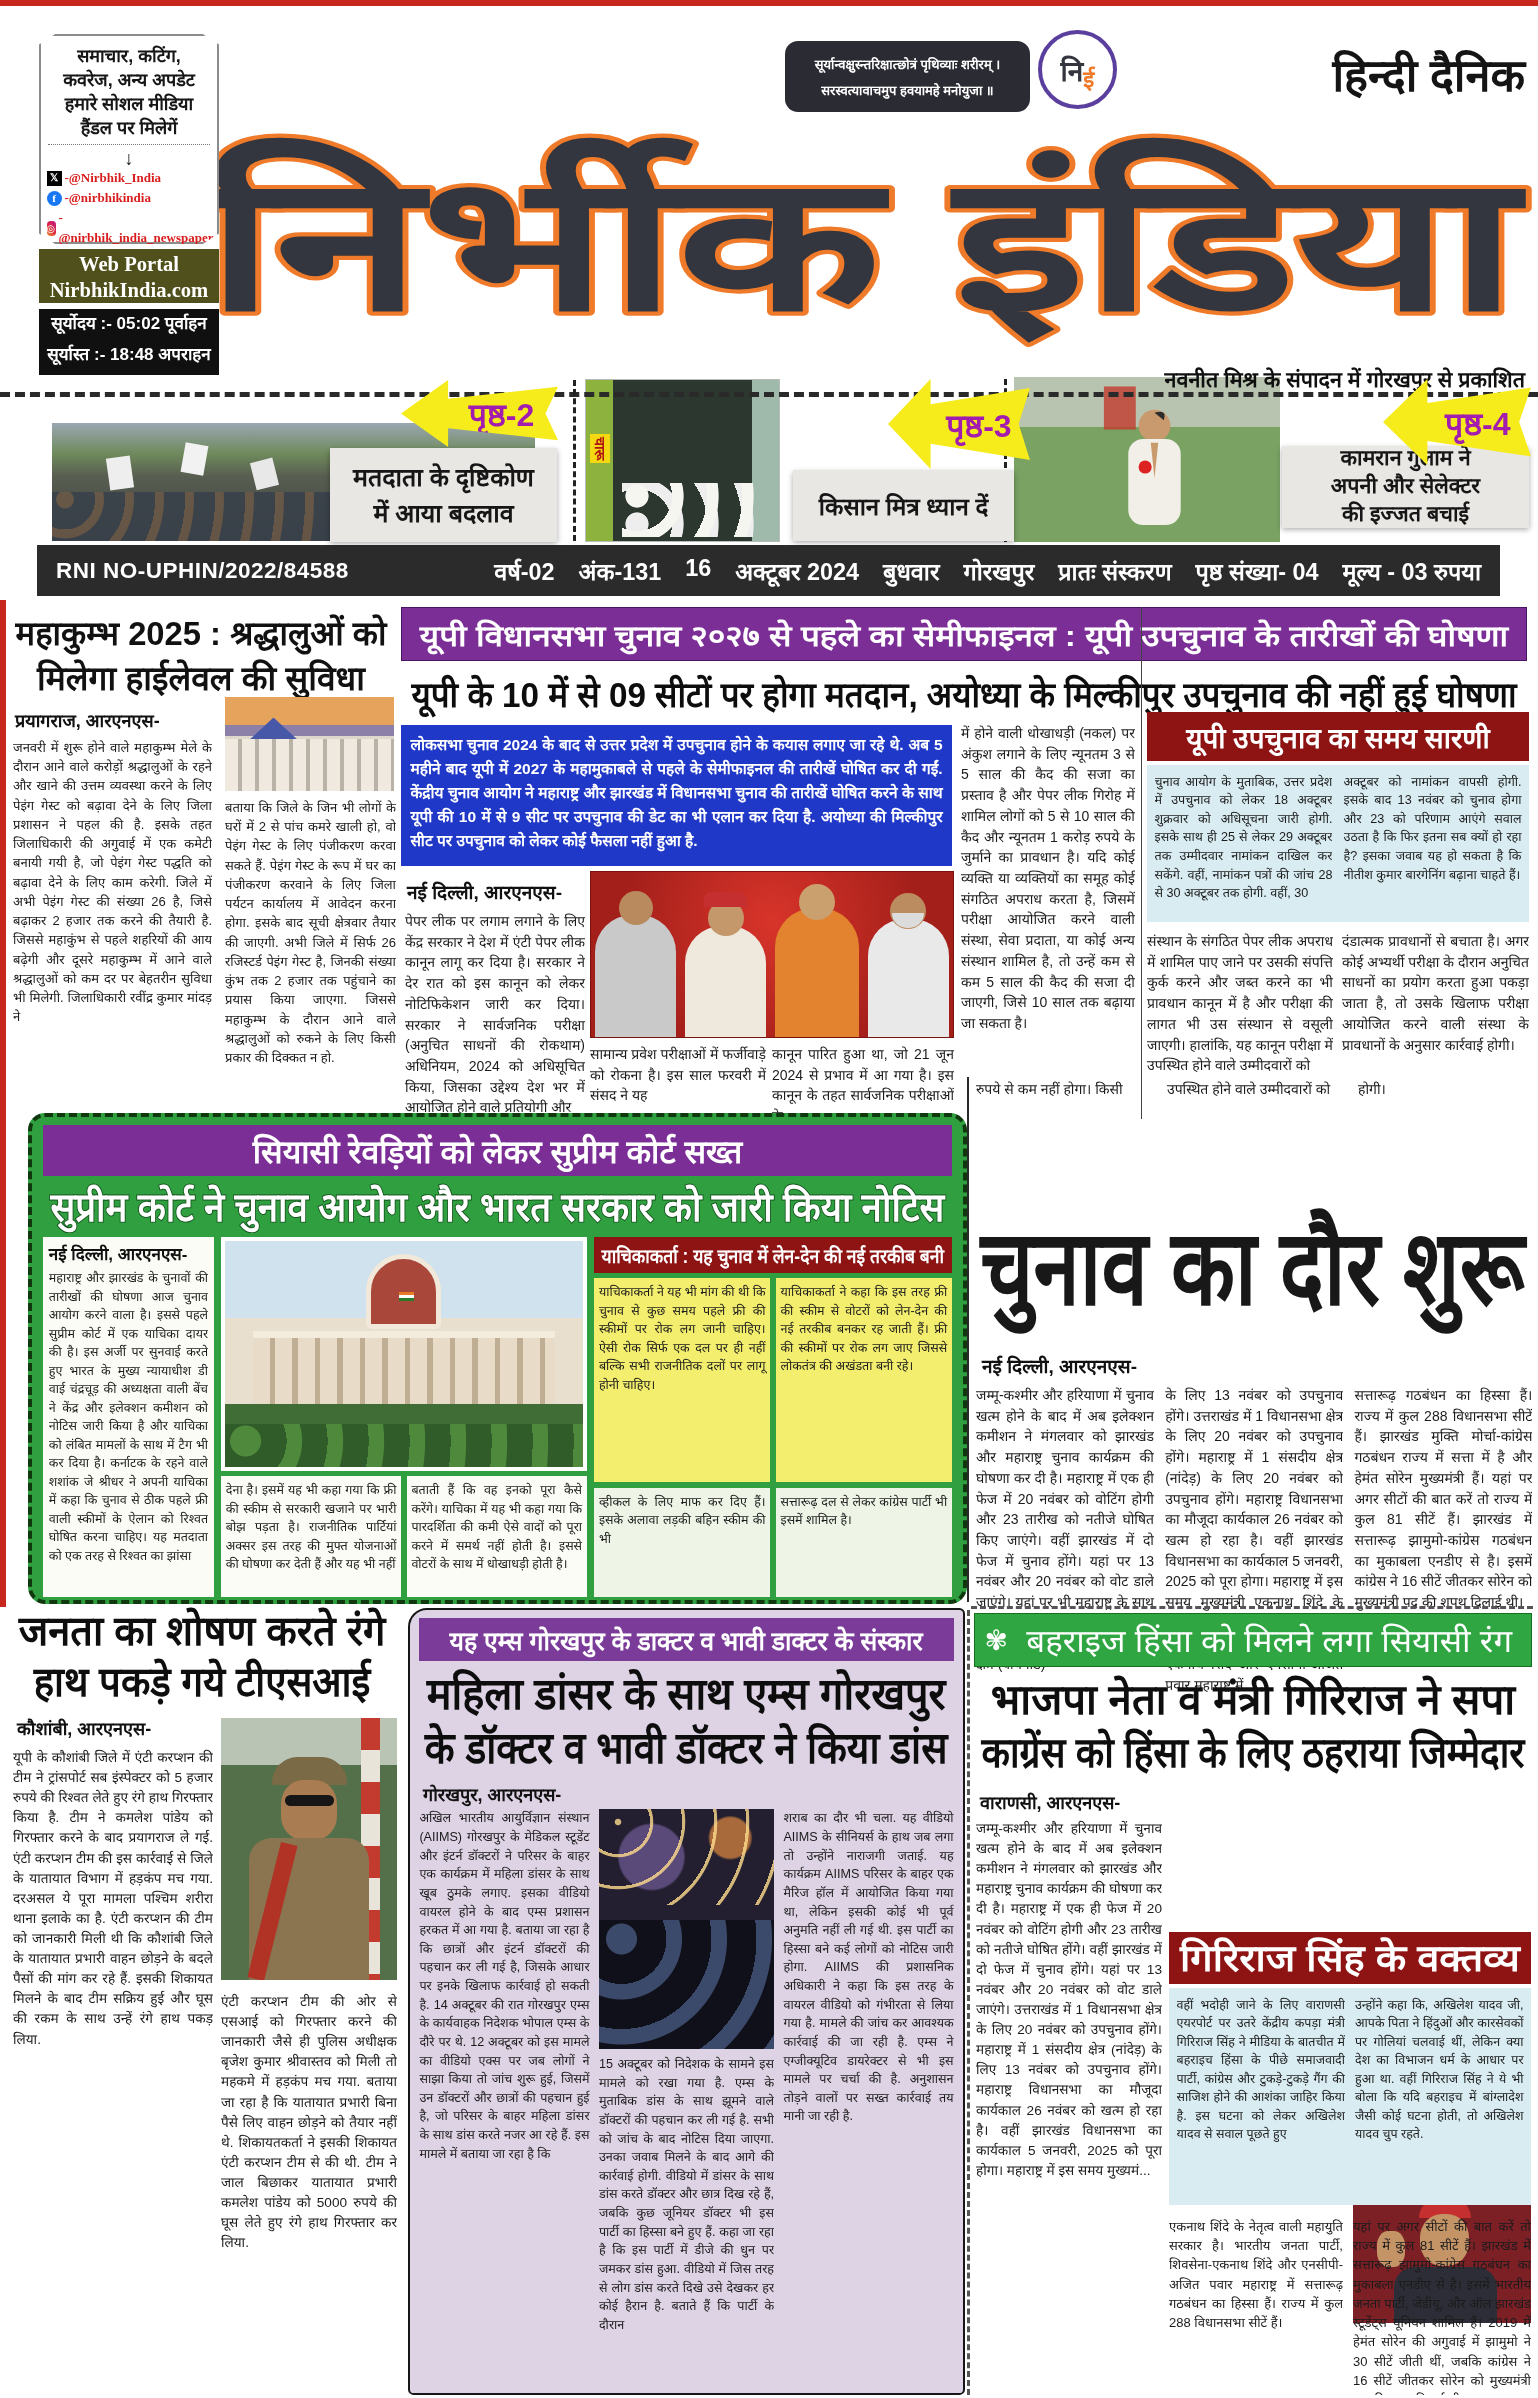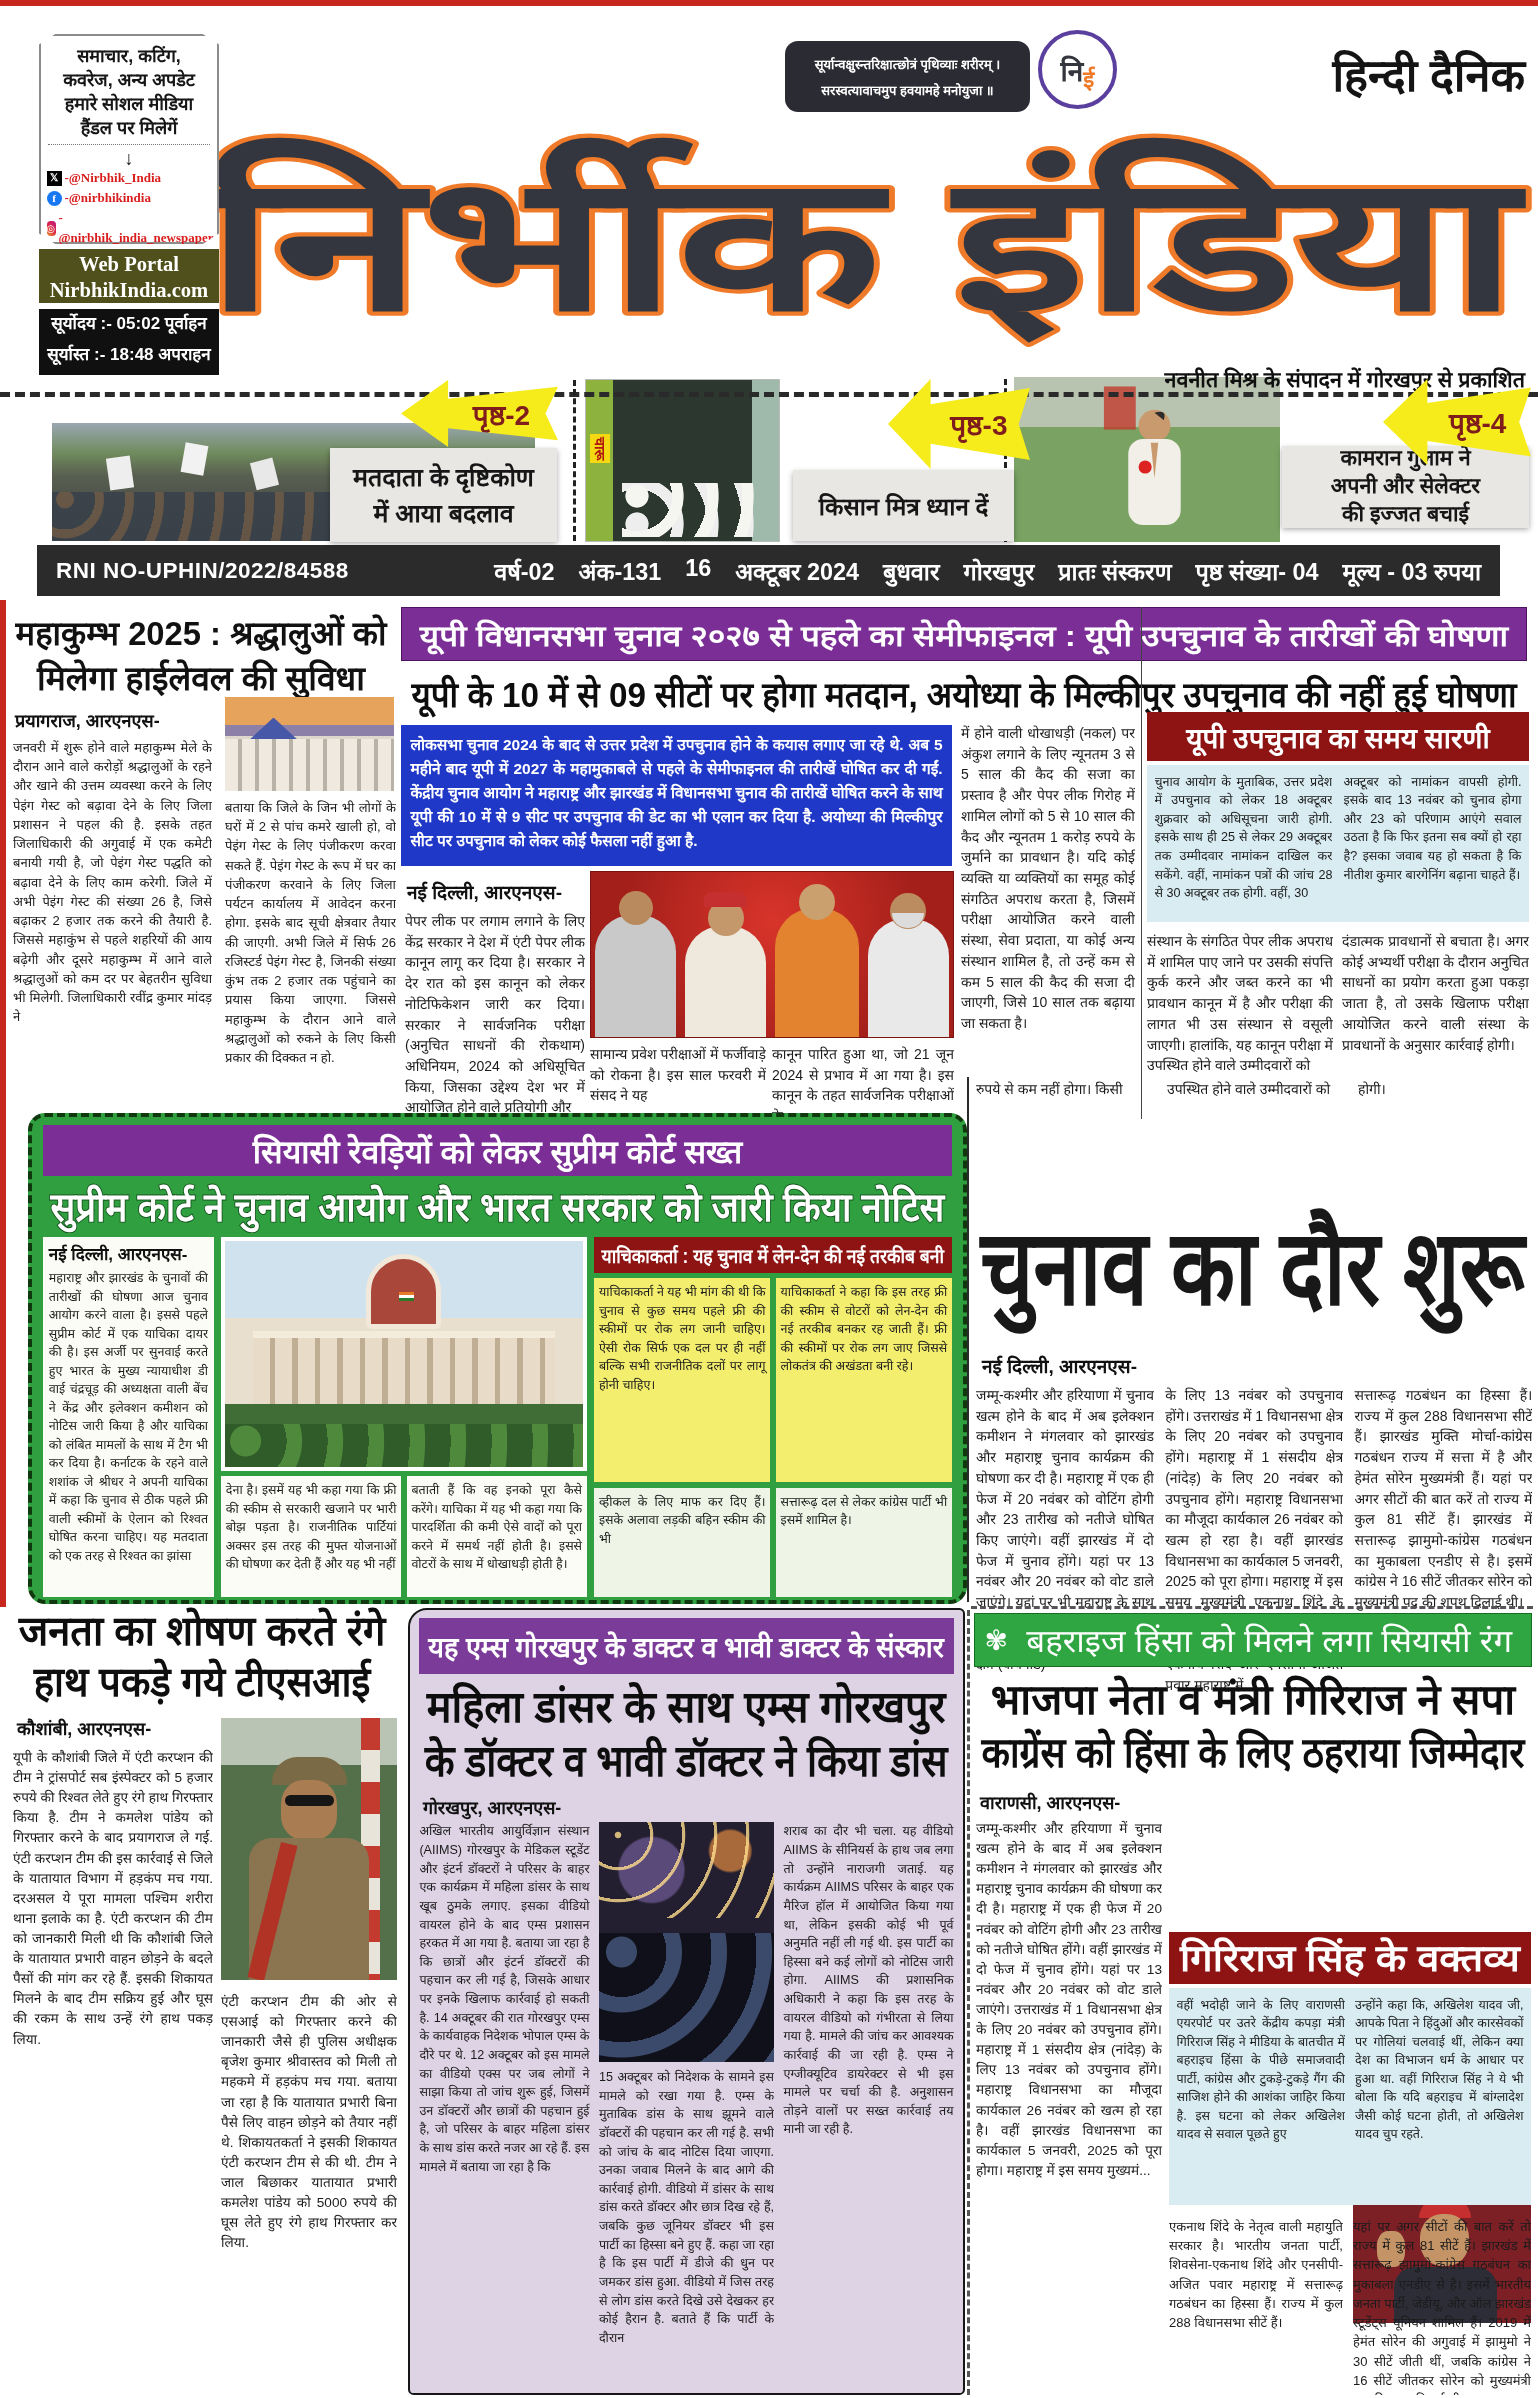--- a/index.html
+++ b/index.html
@@ -9,21 +9,21 @@
   .abs{position:absolute;}
   .fit{display:block;width:100%;height:100%;}
   .fit text{font-family:"Liberation Sans","DejaVu Sans",sans-serif;font-weight:bold;}
   .body-col{font-size:14px;line-height:1.48;text-align:justify;overflow:hidden;color:#1b1b1b;}
   .dateline{font-weight:bold;font-size:18px;color:#111;}
   .cap-box{background:#e9e7e4;box-shadow:0 1.9px 5.6px rgba(0,0,0,.35);display:flex;flex-direction:column;
            align-items:center;justify-content:center;font-weight:bold;text-align:center;z-index:6;}
   .arrow{background:#f6ec1c;clip-path:polygon(0 50%,30% 0,30% 28%,100% 10%,92% 50%,100% 90%,30% 72%,30% 100%);
          display:flex;align-items:center;justify-content:center;z-index:7;
          filter:drop-shadow(1.9px 1.9px 0 #222);font-weight:bold;}
-  .arrow span{margin-left:28%;font-size:28px;font-weight:bold;color:#7f1d1d;}
+  .arrow span{margin-left:28%;font-size:32px;font-weight:bold;color:#a21caf;}
   .vdash{border-left:3.7px dashed #222;z-index:5;}
   .photo{overflow:hidden;}
   .maroon-bar{background:#8e1414;color:#fff;display:flex;align-items:center;justify-content:center;}
   .lightblue{background:#d9ecf2;}
   .col-flex{display:flex;gap:11.2px;}
 </style>
 </head>
 <body>
 
 <div id="page">
@@ -302,21 +302,21 @@
     <div style="position:absolute;left:51px;top:39px;width:75px;height:28px;background:#7a6a45;border-radius:37px 37px 3.7px 3.7px;"></div>
     <div style="position:absolute;left:60px;top:62px;width:56px;height:60px;background:#a97c52;border-radius:40%;"></div>
     <div style="position:absolute;left:64px;top:77px;width:49px;height:11.2px;background:#161616;border-radius:5.6px;"></div>
     <div style="position:absolute;left:28px;top:120px;width:120px;height:142px;background:#8a7550;border-radius:22.5px 22.5px 0 0;"></div>
     <div style="position:absolute;left:43px;top:124px;width:17px;height:139px;background:#b03326;transform:rotate(14deg);"></div>
   </div>
   <div class="abs body-col" style="left:13px;top:1748px;width:200px;height:643px;font-size:13.6px;">यूपी के कौशांबी जिले में एंटी करप्शन की टीम ने ट्रांसपोर्ट सब इंस्पेक्टर को 5 हजार रुपये की रिश्वत लेते हुए रंगे हाथ गिरफ्तार किया है. टीम ने कमलेश पांडेय को गिरफ्तार करने के बाद प्रयागराज ले गई. एंटी करप्शन टीम की इस कार्रवाई से जिले के यातायात विभाग में हड़कंप मच गया. दरअसल ये पूरा मामला पश्चिम शरीरा थाना इलाके का है. एंटी करप्शन की टीम को जानकारी मिली थी कि कौशांबी जिले के यातायात प्रभारी वाहन छोड़ने के बदले पैसों की मांग कर रहे हैं. इसकी शिकायत मिलने के बाद टीम सक्रिय हुई और घूस की रकम के साथ उन्हें रंगे हाथ पकड़ लिया.</div>
   <div class="abs body-col" style="left:221px;top:1992px;width:176px;height:399px;font-size:13.6px;">एंटी करप्शन टीम की ओर से एसआई को गिरफ्तार करने की जानकारी जैसे ही पुलिस अधीक्षक बृजेश कुमार श्रीवास्तव को मिली तो महकमे में हड़कंप मच गया. बताया जा रहा है कि यातायात प्रभारी बिना पैसे लिए वाहन छोड़ने को तैयार नहीं थे. शिकायतकर्ता ने इसकी शिकायत एंटी करप्शन टीम से की थी. टीम ने जाल बिछाकर यातायात प्रभारी कमलेश पांडेय को 5000 रुपये की घूस लेते हुए रंगे हाथ गिरफ्तार कर लिया.</div>
 
   <div class="abs" style="left:408px;top:1608px;width:557px;height:787px;background:#ded3e4;border:2.8px solid #161616;border-radius:19px 5.6px 5.6px 5.6px;padding:7.5px 9.4px;">
-    <div style="height:56px;background:#7b3b99;display:flex;align-items:flex-start;justify-content:center;">
+    <div style="height:43px;background:#7b3b99;display:flex;align-items:flex-start;justify-content:center;">
       <svg class="fit" viewBox="0 0 570 50">
         <text x="285" y="37" font-size="30" text-anchor="middle" textLength="550" lengthAdjust="spacingAndGlyphs" fill="#fff">यह एम्स गोरखपुर के डाक्टर व भावी डाक्टर के संस्कार</text>
       </svg>
     </div>
     <div style="height:112px;margin-top:3.7px;">
       <svg class="fit" viewBox="0 0 570 120">
         <text x="285" y="48" font-size="47" text-anchor="middle" textLength="556" lengthAdjust="spacingAndGlyphs" fill="#0d0d0d">महिला डांसर के साथ एम्स गोरखपुर</text>
         <text x="285" y="106" font-size="47" text-anchor="middle" textLength="560" lengthAdjust="spacingAndGlyphs" fill="#0d0d0d">के डॉक्टर व भावी डॉक्टर ने किया डांस</text>
       </svg>
     </div>

